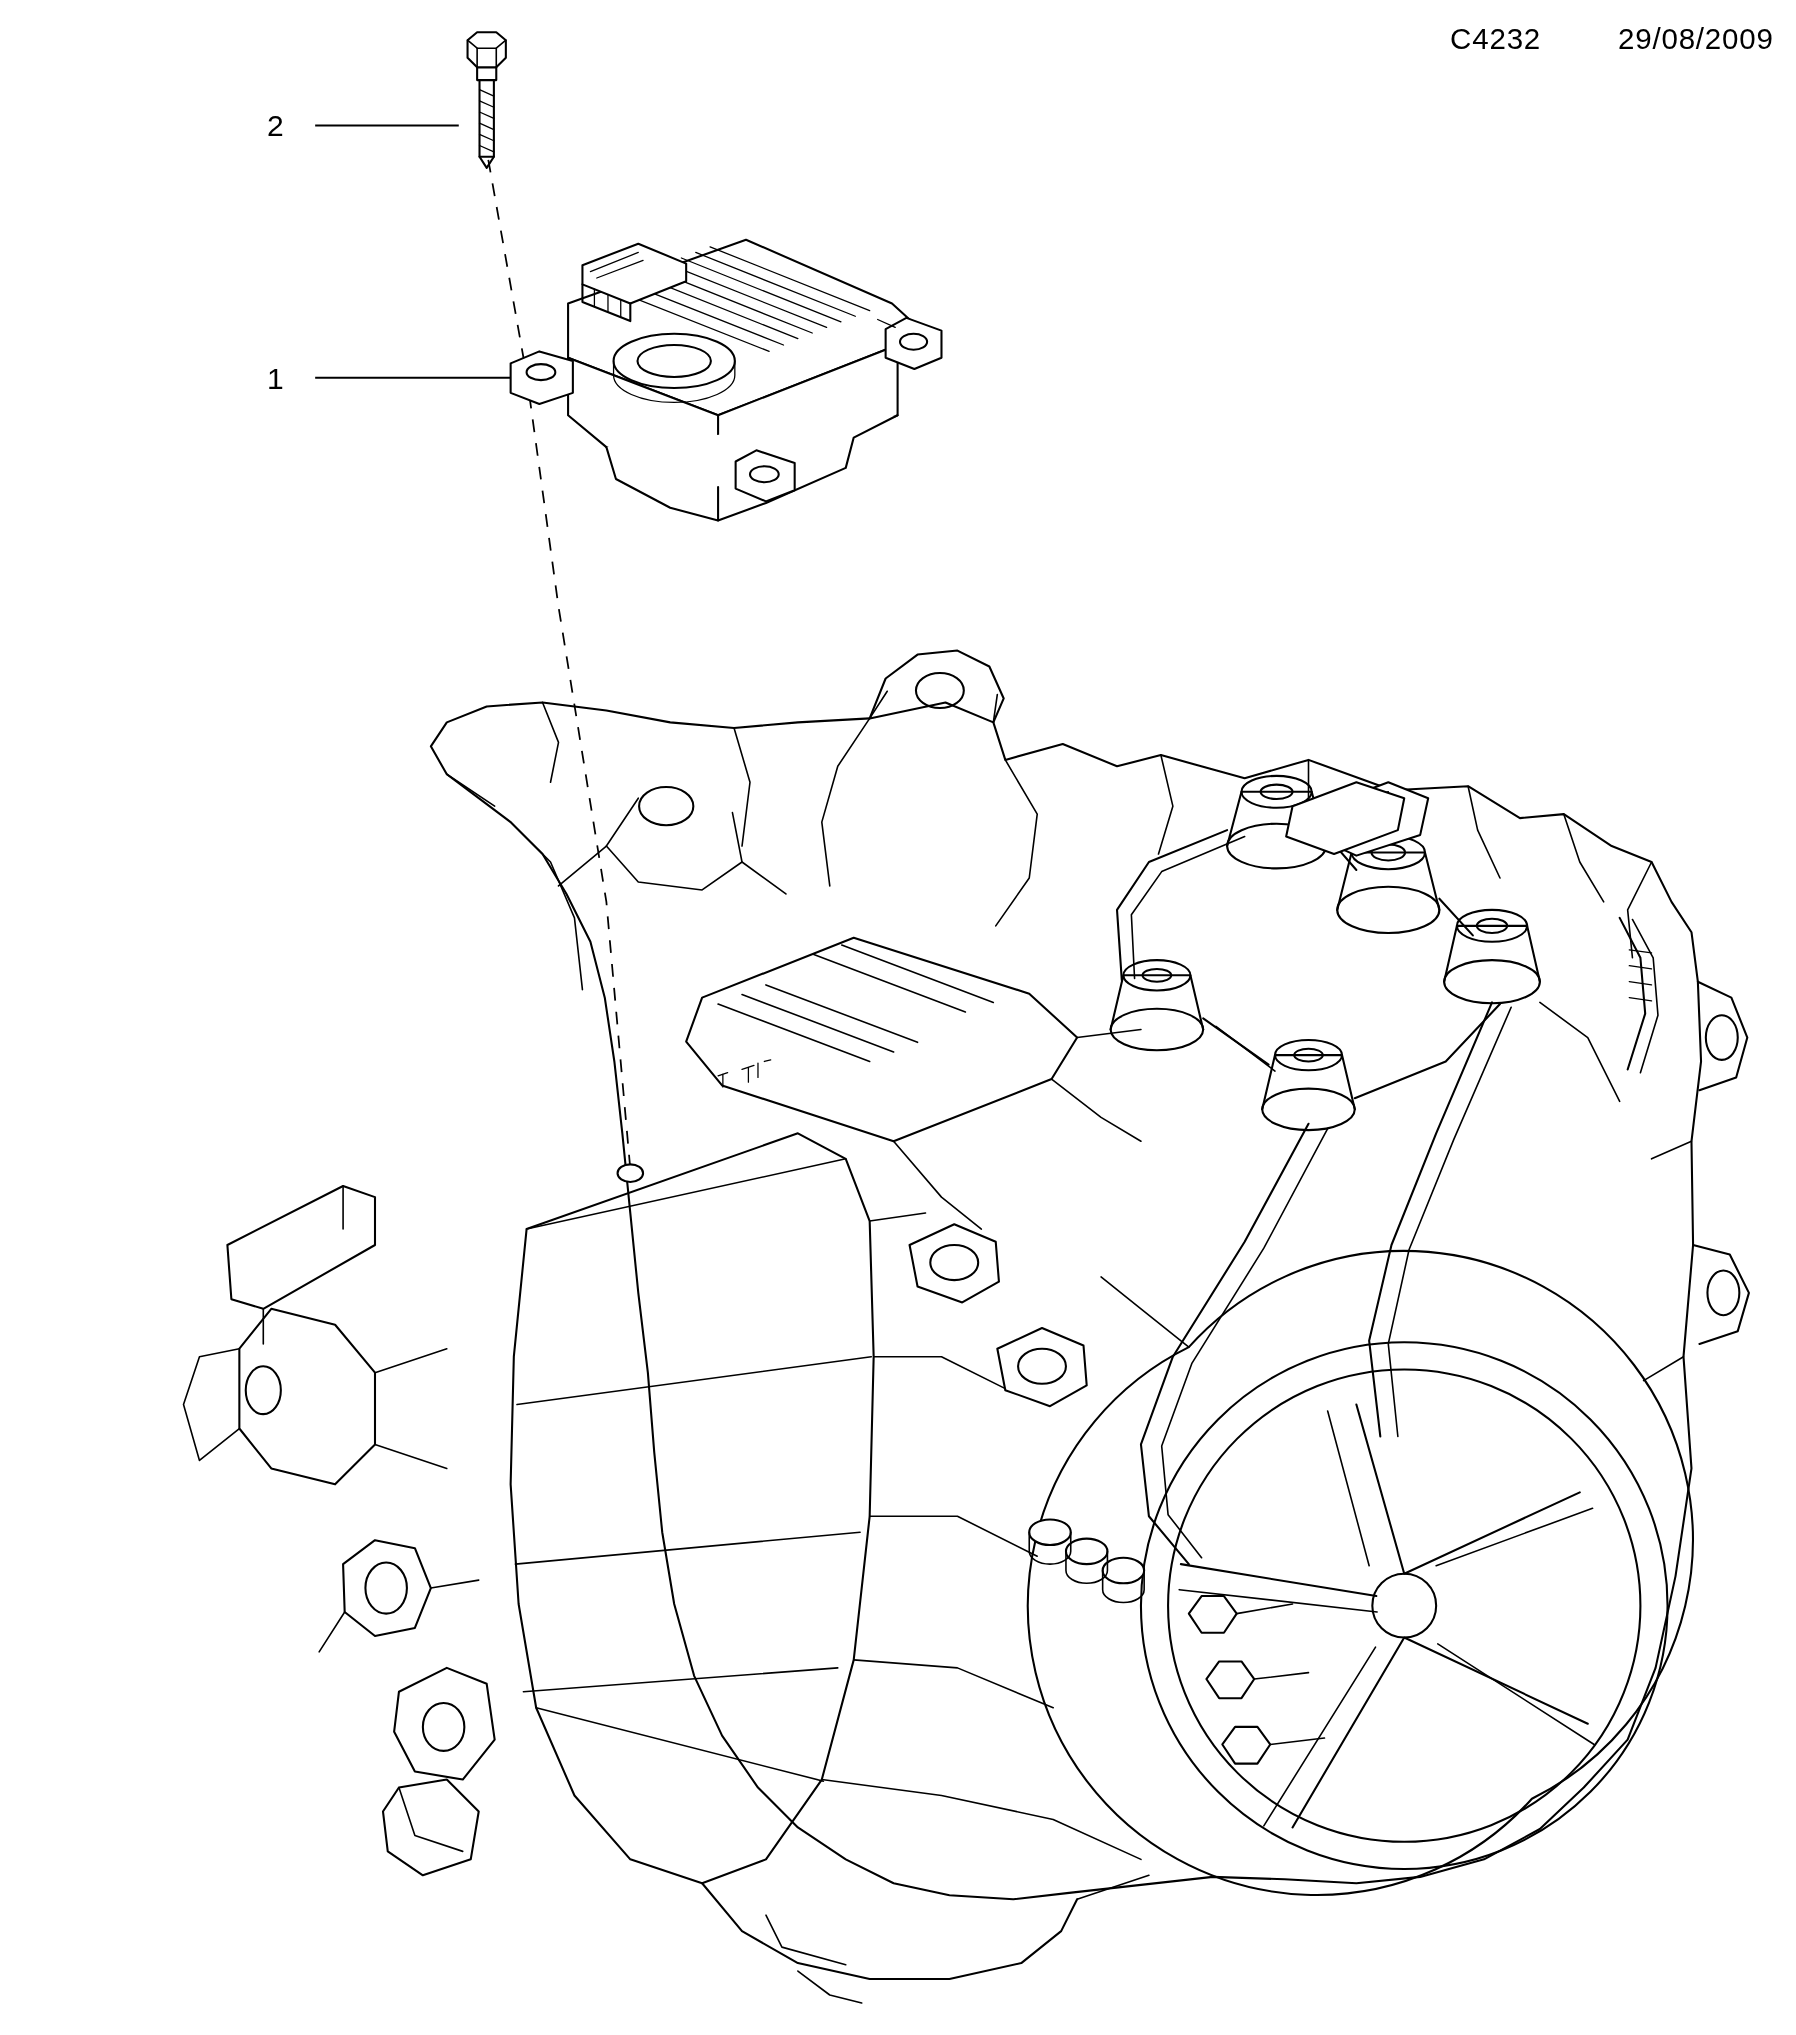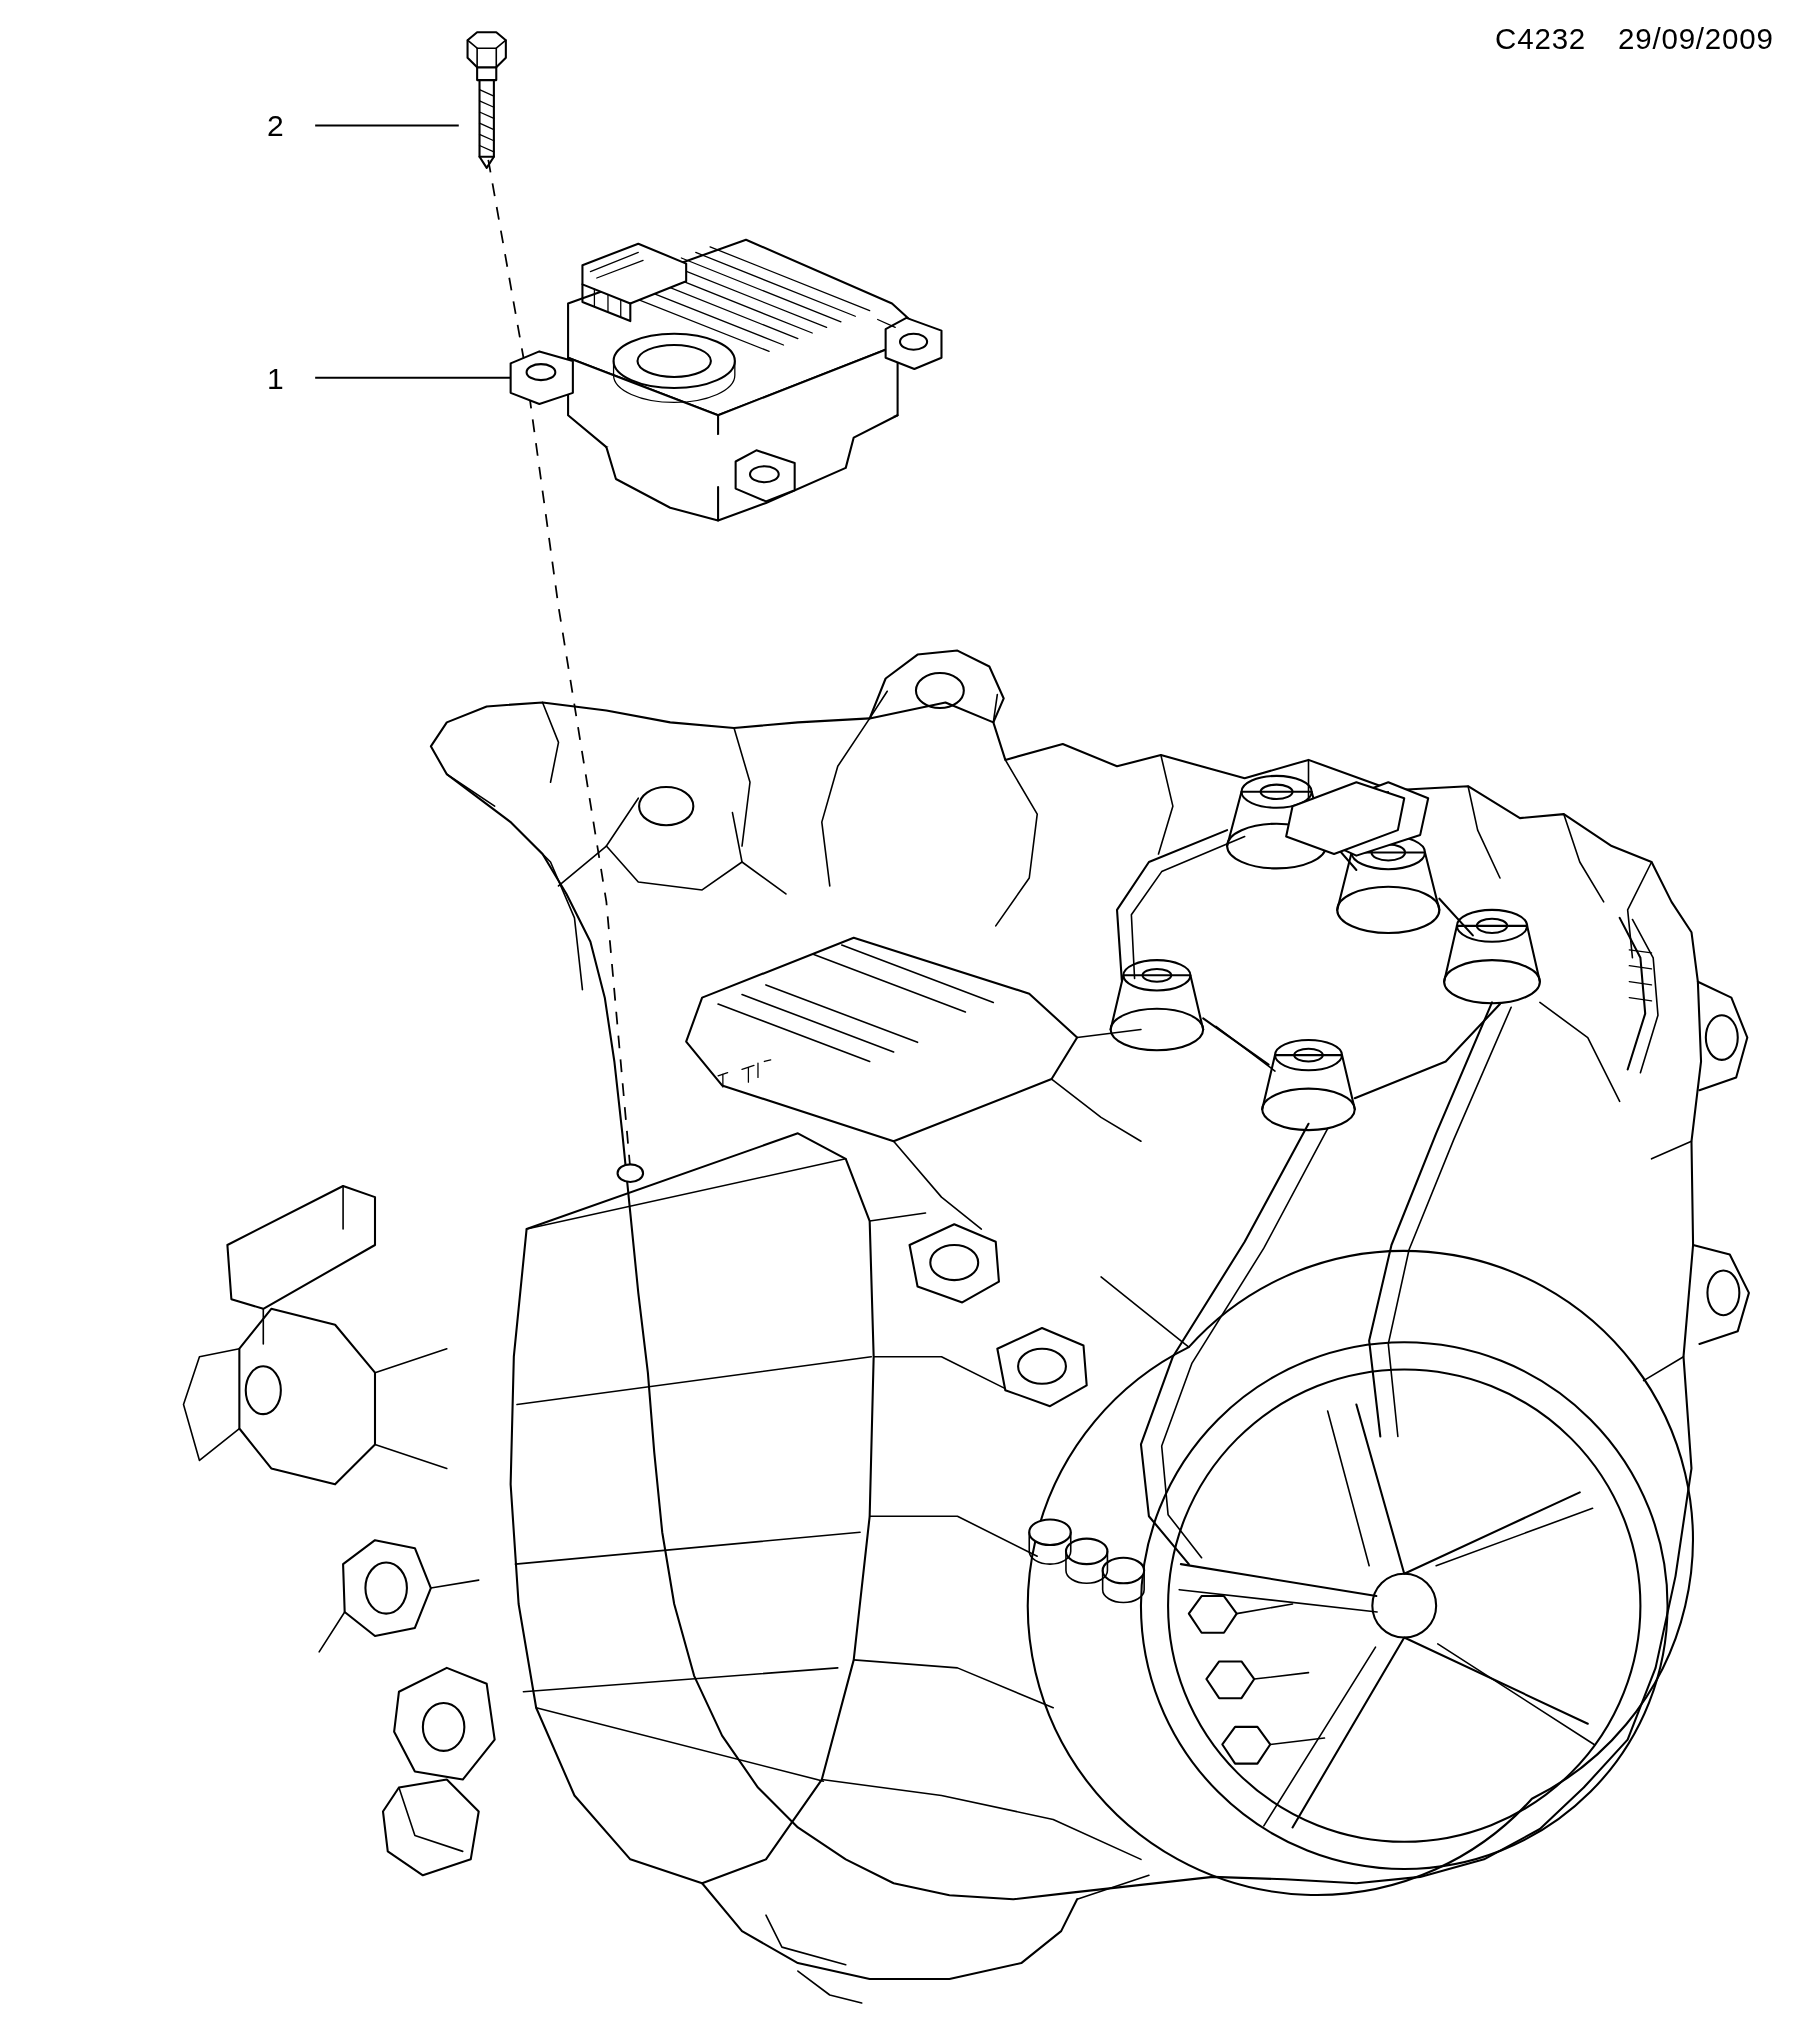--- a/index.html
+++ b/index.html
@@ -20,21 +20,21 @@
     left: 0; top: 0;
     width: 1796px;
     height: 2036px;
   }
   .header {
     position: absolute;
     top: 22.3px;
     right: 22.3px;
     display: flex;
     align-items: baseline;
-    gap: 32px;
+    gap: 77px;
     font-size: 29.5px;
     letter-spacing: 0.8px;
     color: #000;
   }
   .callout-label {
     position: absolute;
     font-size: 30px;
     color: #000;
     letter-spacing: 0.4px;
   }
@@ -48,21 +48,21 @@
   .dash { fill: none; stroke: #000; stroke-width: 2.2; stroke-dasharray: 16 14; }
   .wh { fill: #ffffff; }
 </style>
 </head>
 <body>
 
 <div id="sheet">
 
   <div class="header">
     <span>C4232</span>
-    <span>29/09/2009</span>
+    <span>29/08/2009</span>
   </div>
 
   <div class="callout-label" id="callout-2-label">2</div>
   <div class="callout-label" id="callout-1-label">1</div>
 
   <svg width="1796" height="2036" viewBox="0 0 2251 2551">
 
     <g>
       <path class="leader" d="M395 157 L575 157"></path>
       <path class="leader" d="M395 473 L640 473"></path>

